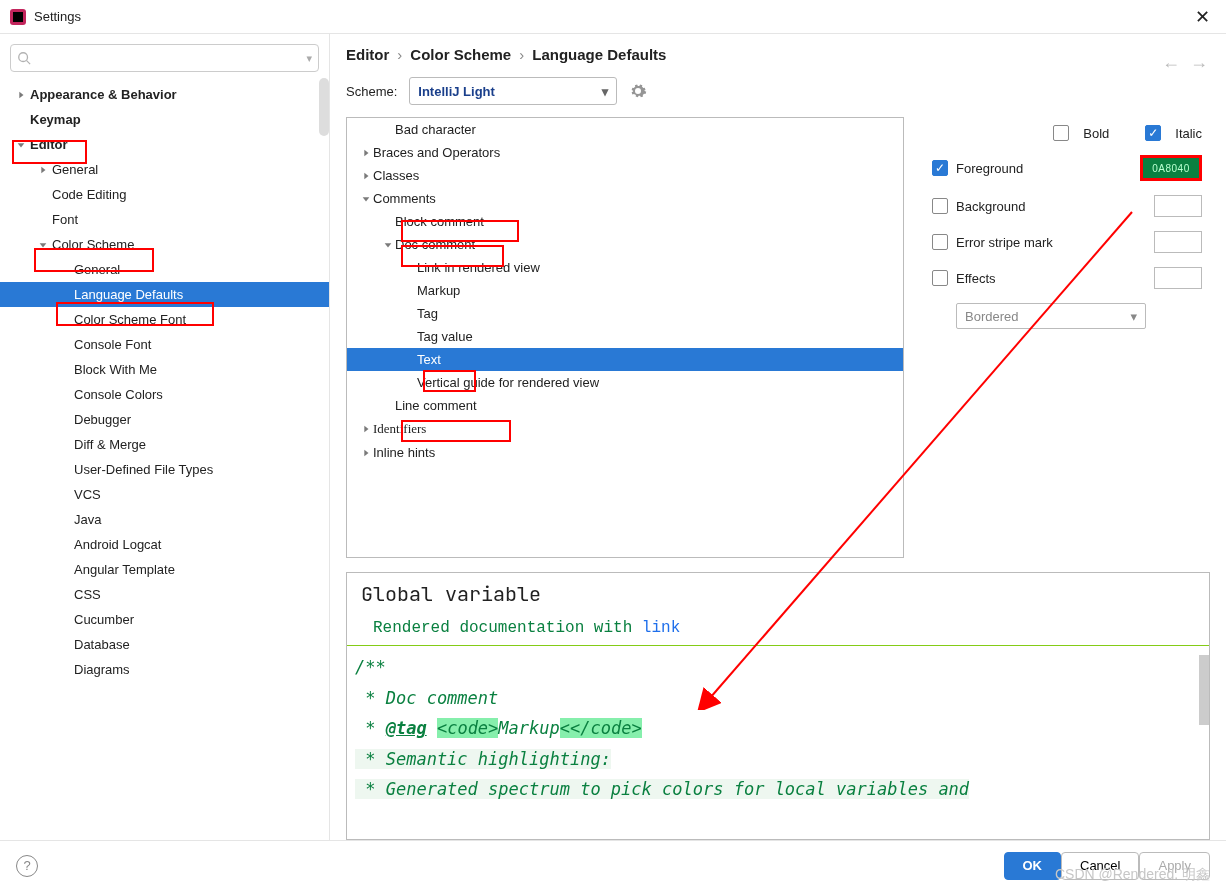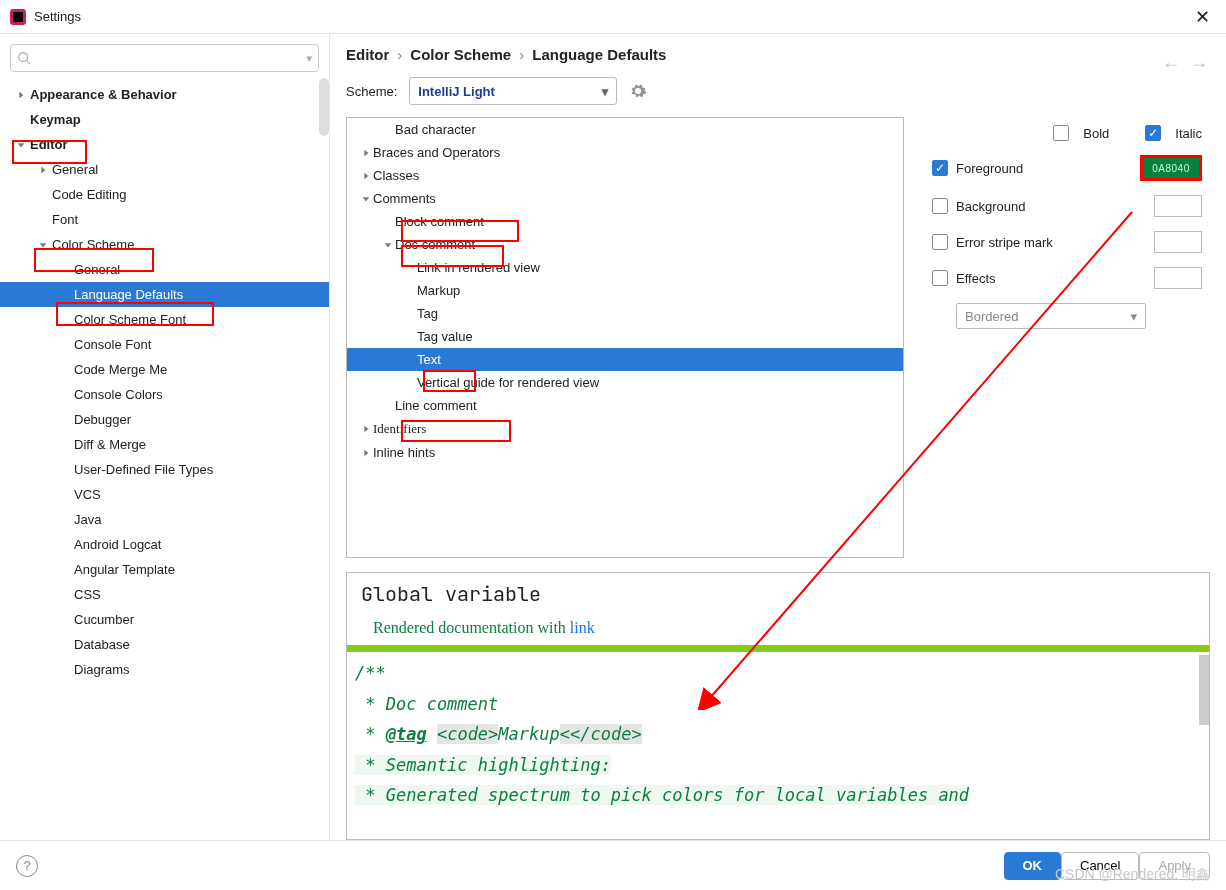--- a/index.html
+++ b/index.html
@@ -40,24 +40,24 @@
   .attr-item .chev svg{width:10px;height:10px;}
   .props{flex:1;padding:8px 8px 0 8px;}
   .prop-row{display:flex;align-items:center;margin-bottom:14px;gap:8px;}
   .chk{width:16px;height:16px;border:1px solid #888;border-radius:2px;display:inline-flex;align-items:center;justify-content:center;background:#fff;}
   .chk.checked{background:#2979D5;border-color:#2979D5;}
   .chk.checked::after{content:"✓";color:#fff;font-size:12px;line-height:1;}
   .swatch{width:48px;height:22px;border:1px solid #bbb;margin-left:auto;display:flex;align-items:center;justify-content:center;font-size:10px;letter-spacing:.5px;}
   .eff-select{height:26px;border:1px solid #bbb;border-radius:2px;width:190px;display:flex;align-items:center;justify-content:space-between;padding:0 8px;color:#888;margin-left:24px;}
   .preview{border:1px solid #bbb;margin-top:14px;height:268px;overflow:hidden;position:relative;font-family:"JetBrains Mono",Consolas,monospace;font-size:16px;}
   .preview .hdr{padding:8px 14px;font-size:20px;font-family:"JetBrains Mono",Consolas,monospace;color:#222;}
-  .preview .rendered{color:#0A8040;padding:4px 26px 8px;border-bottom:7px solid #84cc16;font-family:Liberation Serif, serif;}
+  .preview .rendered{color:#0A8040;padding:4px 26px 8px;border-bottom:1px solid #84cc16;font-family:Liberation Mono, monospace;}
   .preview .rendered a{color:#1f6feb;text-decoration:none;}
   .preview pre{padding:6px 8px;color:#0A8040;font-style:italic;line-height:1.8;font-size:17px;}
-  .preview .code{background:#e5e5e5;}
+  .preview .code{background:#86efac;}
   .preview .tag{font-weight:600;text-decoration:underline;}
   .preview .semh{background:#eef7f0;}
   .preview-scroll{position:absolute;right:0;top:82px;width:10px;height:70px;background:#ccc;}
   .footer{height:50px;border-top:1px solid #e5e5e5;display:flex;align-items:center;padding:0 16px;}
   .help{width:22px;height:22px;border:1.5px solid #888;border-radius:50%;display:flex;align-items:center;justify-content:center;color:#888;cursor:pointer;}
   .btns{margin-left:auto;display:flex;gap:0;}
   .btn{height:28px;padding:0 18px;border:1px solid #bbb;border-radius:4px;background:#fff;cursor:pointer;font-size:13px;}
   .btn.primary{background:#2979D5;color:#fff;border-color:#2979D5;font-weight:600;}
   .btn.disabled{color:#aaa;}
   .watermark{position:absolute;right:16px;bottom:6px;color:#c7c7c7;font-size:14px;pointer-events:none;}
@@ -143,21 +143,21 @@
         <div class="tree-item" style="padding-left: 58px;">
           <span class="chev"></span>
           <span class="">Color Scheme Font</span>
         </div>
         <div class="tree-item" style="padding-left: 58px;">
           <span class="chev"></span>
           <span class="">Console Font</span>
         </div>
         <div class="tree-item" style="padding-left: 58px;">
           <span class="chev"></span>
-          <span class="">Code Merge Me</span>
+          <span class="">Block With Me</span>
         </div>
         <div class="tree-item" style="padding-left: 58px;">
           <span class="chev"></span>
           <span class="">Console Colors</span>
         </div>
         <div class="tree-item" style="padding-left: 58px;">
           <span class="chev"></span>
           <span class="">Debugger</span>
         </div>
         <div class="tree-item" style="padding-left: 58px;">

